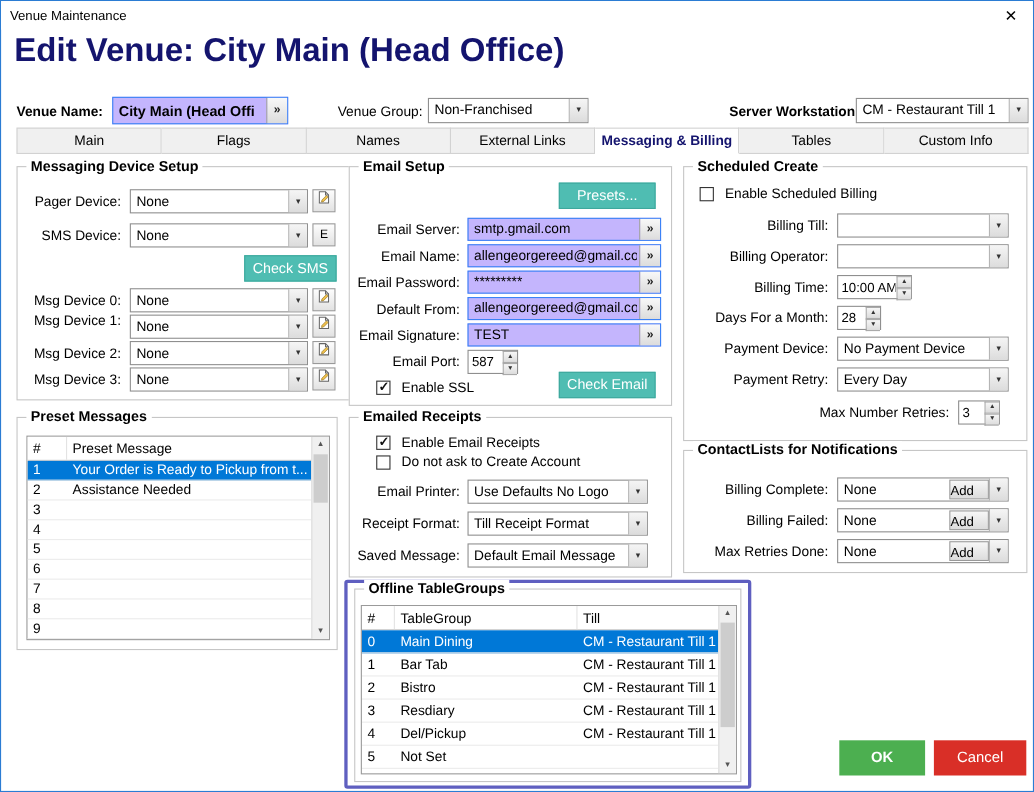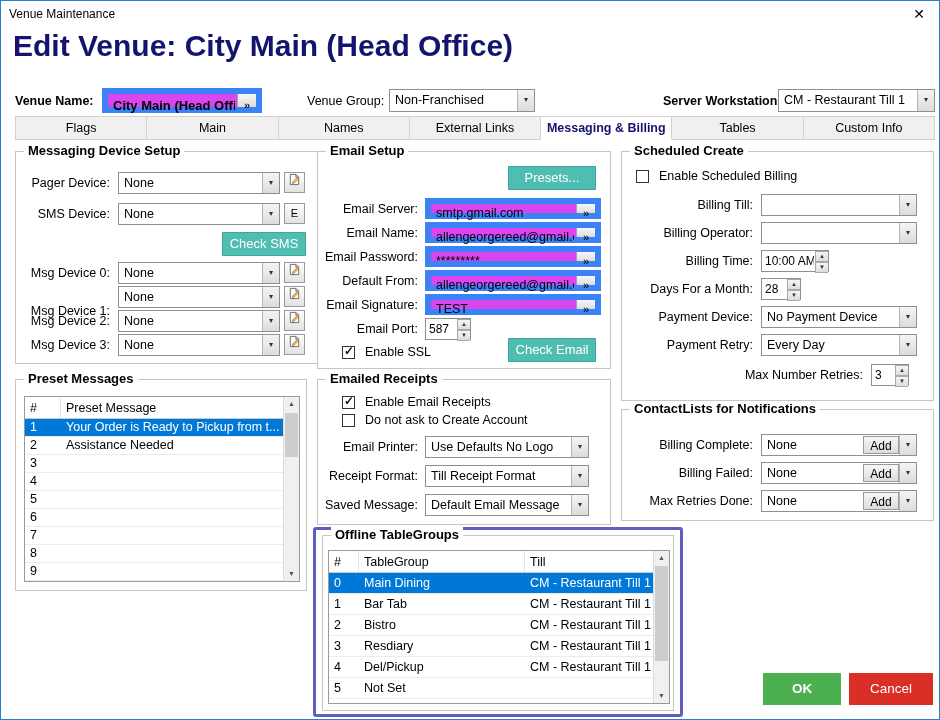--- a/index.html
+++ b/index.html
@@ -17,21 +17,21 @@
   .lbl.r { text-align:right; padding-right:4px; }
   .b { font-weight:bold; }
 
   .grp { position:absolute; border:1px solid #c6c6c6; background:#fff; }
   .gt { position:absolute; left:8px; top:-9px; background:#fff; padding:0 4px; font-weight:bold; font-size:13px; white-space:nowrap; }
 
   .combo { position:absolute; background:#fff; border:1px solid #8f8f8f; height:22px; }
   .combo .cv { position:absolute; left:5px; right:19px; top:0; line-height:20px; font-size:12.5px; white-space:nowrap; overflow:hidden; }
   .combo .ca { position:absolute; right:0; top:0; bottom:0; width:17px; background:linear-gradient(#f5f5f5,#dcdcdc); border-left:1px solid #b5b5b5; text-align:center; line-height:19px; font-size:8px; color:#333; }
 
-  .tinput { position:absolute; background:#d946ef; border:6px solid #3b82f6; height:21px;padding-left:40px; }
+  .tinput { position:absolute; background:#c4b5fd; border:1px solid #3b82f6; height:21px;padding-left:40px; }
   .tinput .tv { position:absolute; left:5px; right:21px; top:0; line-height:19px; font-size:12.5px; white-space:nowrap; overflow:hidden; }
   .gob { position:absolute; right:0; top:0; bottom:0; width:19px; background:linear-gradient(#f8f8f8,#dcdcdc); border-left:1px solid #a5a5a5; text-align:center; line-height:18px; font-size:11px; font-weight:bold; color:#222; }
 
   .btn-teal { position:absolute; background:var(--accent_teal,#4fbdb2); color:#fff; border:1px solid #3da89d; text-align:center; font-size:13px; cursor:pointer; }
 
   .icobtn { position:absolute; width:21px; height:21px; background:linear-gradient(#fdfdfd,#e2e2e2); border:1px solid #9a9a9a; text-align:center; line-height:18px; font-size:11px; cursor:pointer; }
 
   .chkrow { position:absolute; display:flex; align-items:center; gap:10px; font-size:12.5px; height:16px; white-space:nowrap; cursor:pointer; }
   .chk { width:13px; height:13px; border:1px solid #333; background:#fff; position:relative; flex:none; }
   .chk.on::after { content:"✓"; position:absolute; left:1px; top:-3px; font-size:12px; font-weight:bold; color:#111; }
@@ -52,21 +52,21 @@
 
   .vscroll { position:absolute; right:0; top:0; bottom:0; width:16px; background:#f0f0f0; border-left:1px solid #dcdcdc; }
   .vscroll .ar { position:absolute; left:0; right:0; height:14px; text-align:center; font-size:7px; color:#555; line-height:14px; }
   .vscroll .thumb { position:absolute; left:1px; right:1px; background:#cdcdcd; }
 
   .tabs { position:absolute; display:flex; }
   .tab { flex:1; text-align:center; line-height:22px; border:1px solid #d2d2d2; border-left:none; background:#f0f0f0; font-size:12.5px; height:24px; cursor:pointer; white-space:nowrap; overflow:hidden; }
   .tab:first-child { border-left:1px solid #d2d2d2; }
   .tab.active { background:#fff; font-weight:bold; color:var(--heading_navy,#14146e); border-bottom:1px solid #fff; }
 
-  .addbtn { position:absolute; right:17px; top:1px; bottom:1px; width:36px; background:linear-gradient(#f7f7f7,#dcdcdc); border:1px solid #999; text-align:center; line-height:18px; font-size:12px; cursor:pointer; }
+  .addbtn { position:absolute; right:17px; top:1px; bottom:1px; width:36px; background:linear-gradient(#f7f7f7,#dcdcdc); border:1px solid #999; line-height:18px; font-size:12px; cursor:pointer; }
 
   .pushbtn { position:absolute; color:#fff; text-align:center; font-size:13.5px; cursor:pointer; }
 
   .hl { position:absolute; border:3px solid var(--highlight_border,#5f5fc0); border-radius:3px; }
 </style>
 </head>
 <body>
 
 <div class="win">
 
@@ -87,22 +87,22 @@
     <span class="cv">Non-Franchised</span>
     <span class="ca">▾</span>
   </div>
   <span class="lbl b" style="left:662px;top:89px">Server Workstation:</span>
   <div class="combo" style="left:777px;top:88px;width:157px;height:23px">
     <span class="cv">CM - Restaurant Till 1</span>
     <span class="ca">▾</span>
   </div>
 
   <div class="tabs" style="left:14px;top:115px;width:920px;height:24px">
+    <div class="tab">Main</div>
     <div class="tab">Flags</div>
-    <div class="tab">Main</div>
     <div class="tab">Names</div>
     <div class="tab">External Links</div>
     <div class="tab active">Messaging &amp; Billing</div>
     <div class="tab">Tables</div>
     <div class="tab">Custom Info</div>
   </div>
 
   <div class="grp" style="left:14px;top:150px;width:335px;height:213px">
     <span class="gt">Messaging Device Setup</span>
 
@@ -130,21 +130,21 @@
     <div class="combo" style="left:102px;top:110px;width:162px">
       <span class="cv">None</span>
       <span class="ca">▾</span>
     </div>
     <span class="icobtn" style="left:268px;top:110px"><svg width="13" height="13" viewBox="0 0 14 14">
           <path d="M2.5 1.5h6l3 3v8h-9z" fill="#fff" stroke="#666"></path>
           <path d="M8.5 1.5v3h3" fill="none" stroke="#666"></path>
           <path d="M5 9.5l4.5-4.5 1.6 1.6-4.5 4.5-2 .4z" fill="#f0c04a" stroke="#8a6d1f" stroke-width="0.6"></path>
         </svg></span>
 
-    <span class="lbl r" style="left:2px;top:148px;width:96px">Msg Device 1:</span>
+    <span class="lbl r" style="left:2px;top:128px;width:96px">Msg Device 1:</span>
     <div class="combo" style="left:102px;top:134px;width:162px">
       <span class="cv">None</span>
       <span class="ca">▾</span>
     </div>
     <span class="icobtn" style="left:268px;top:134px"><svg width="13" height="13" viewBox="0 0 14 14">
           <path d="M2.5 1.5h6l3 3v8h-9z" fill="#fff" stroke="#666"></path>
           <path d="M8.5 1.5v3h3" fill="none" stroke="#666"></path>
           <path d="M5 9.5l4.5-4.5 1.6 1.6-4.5 4.5-2 .4z" fill="#f0c04a" stroke="#8a6d1f" stroke-width="0.6"></path>
         </svg></span>
 

